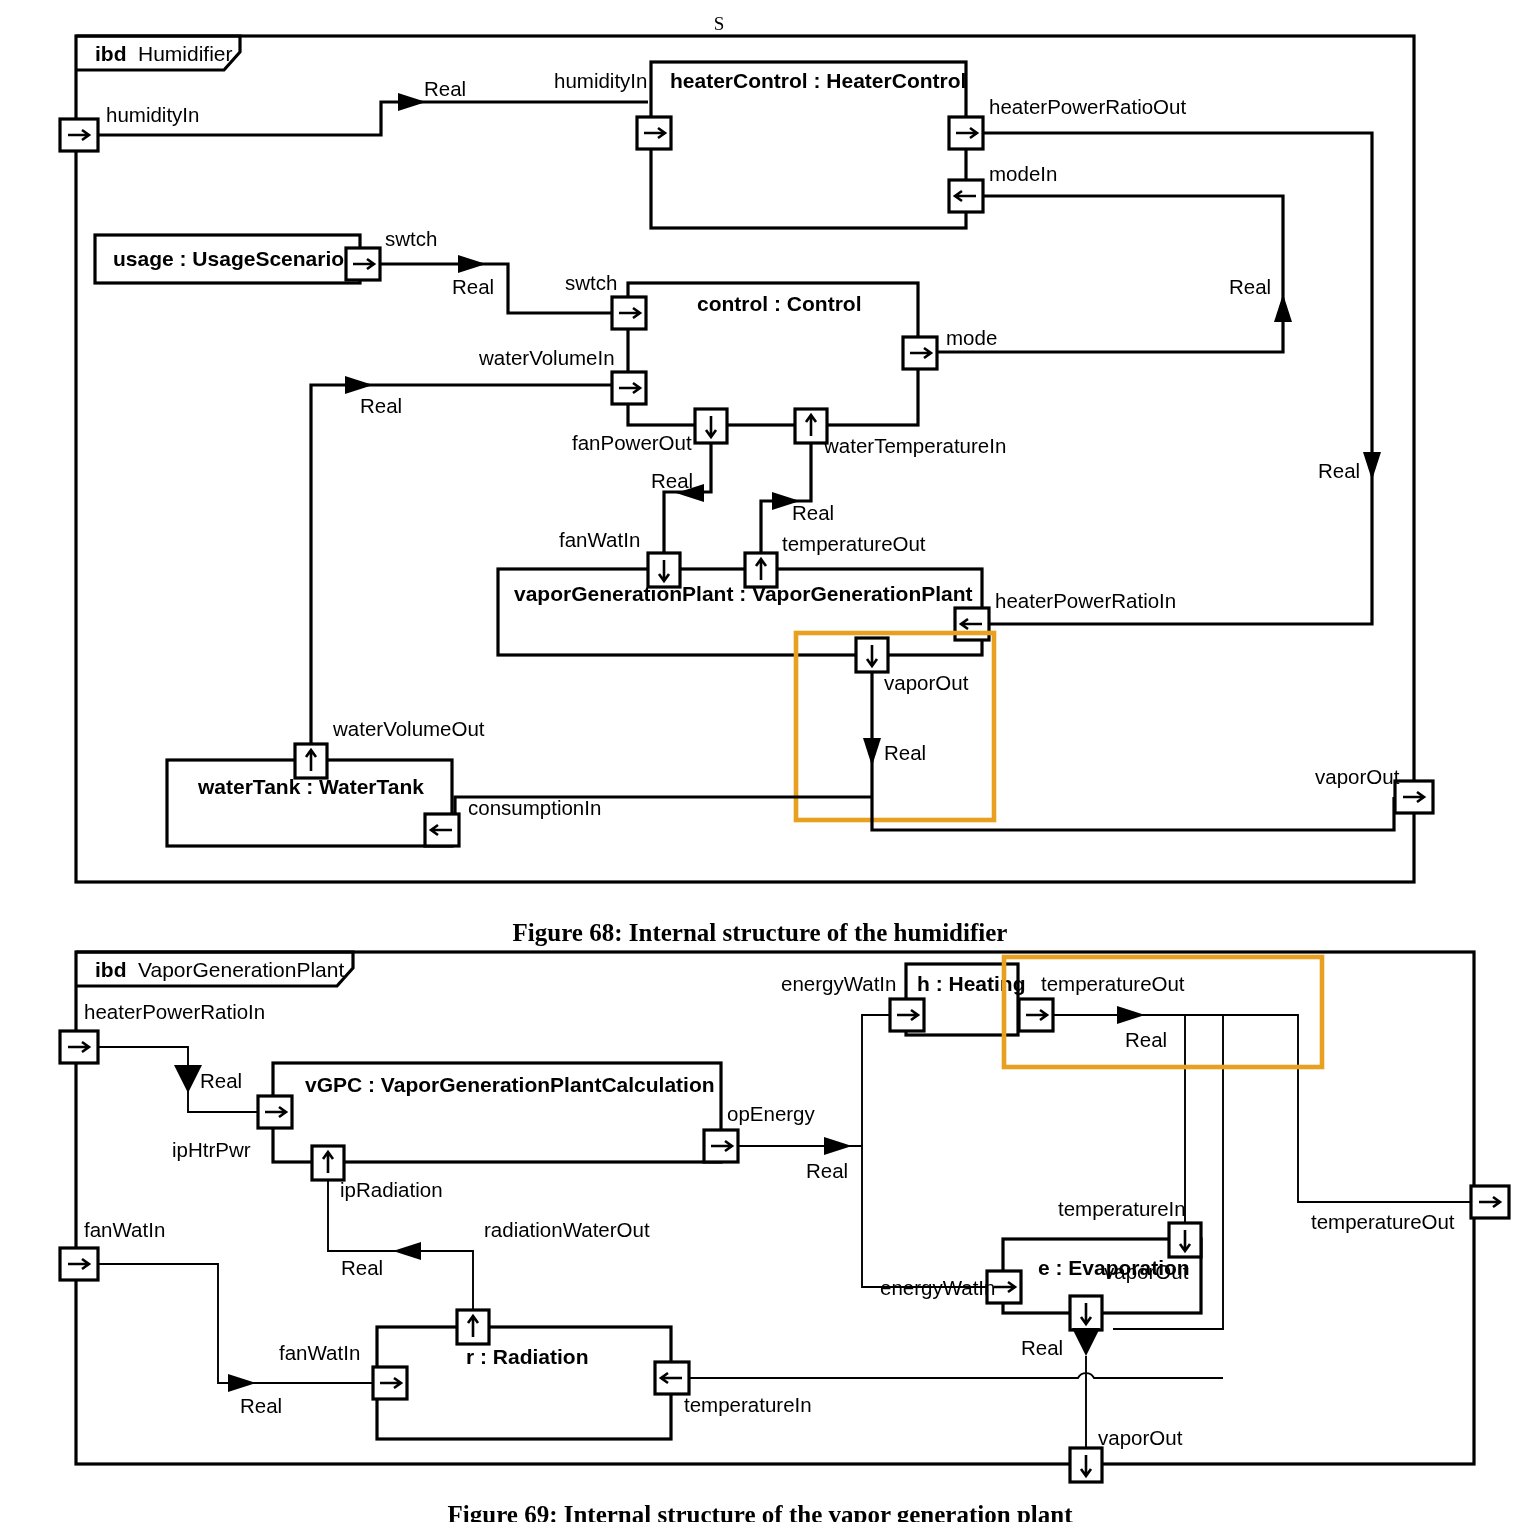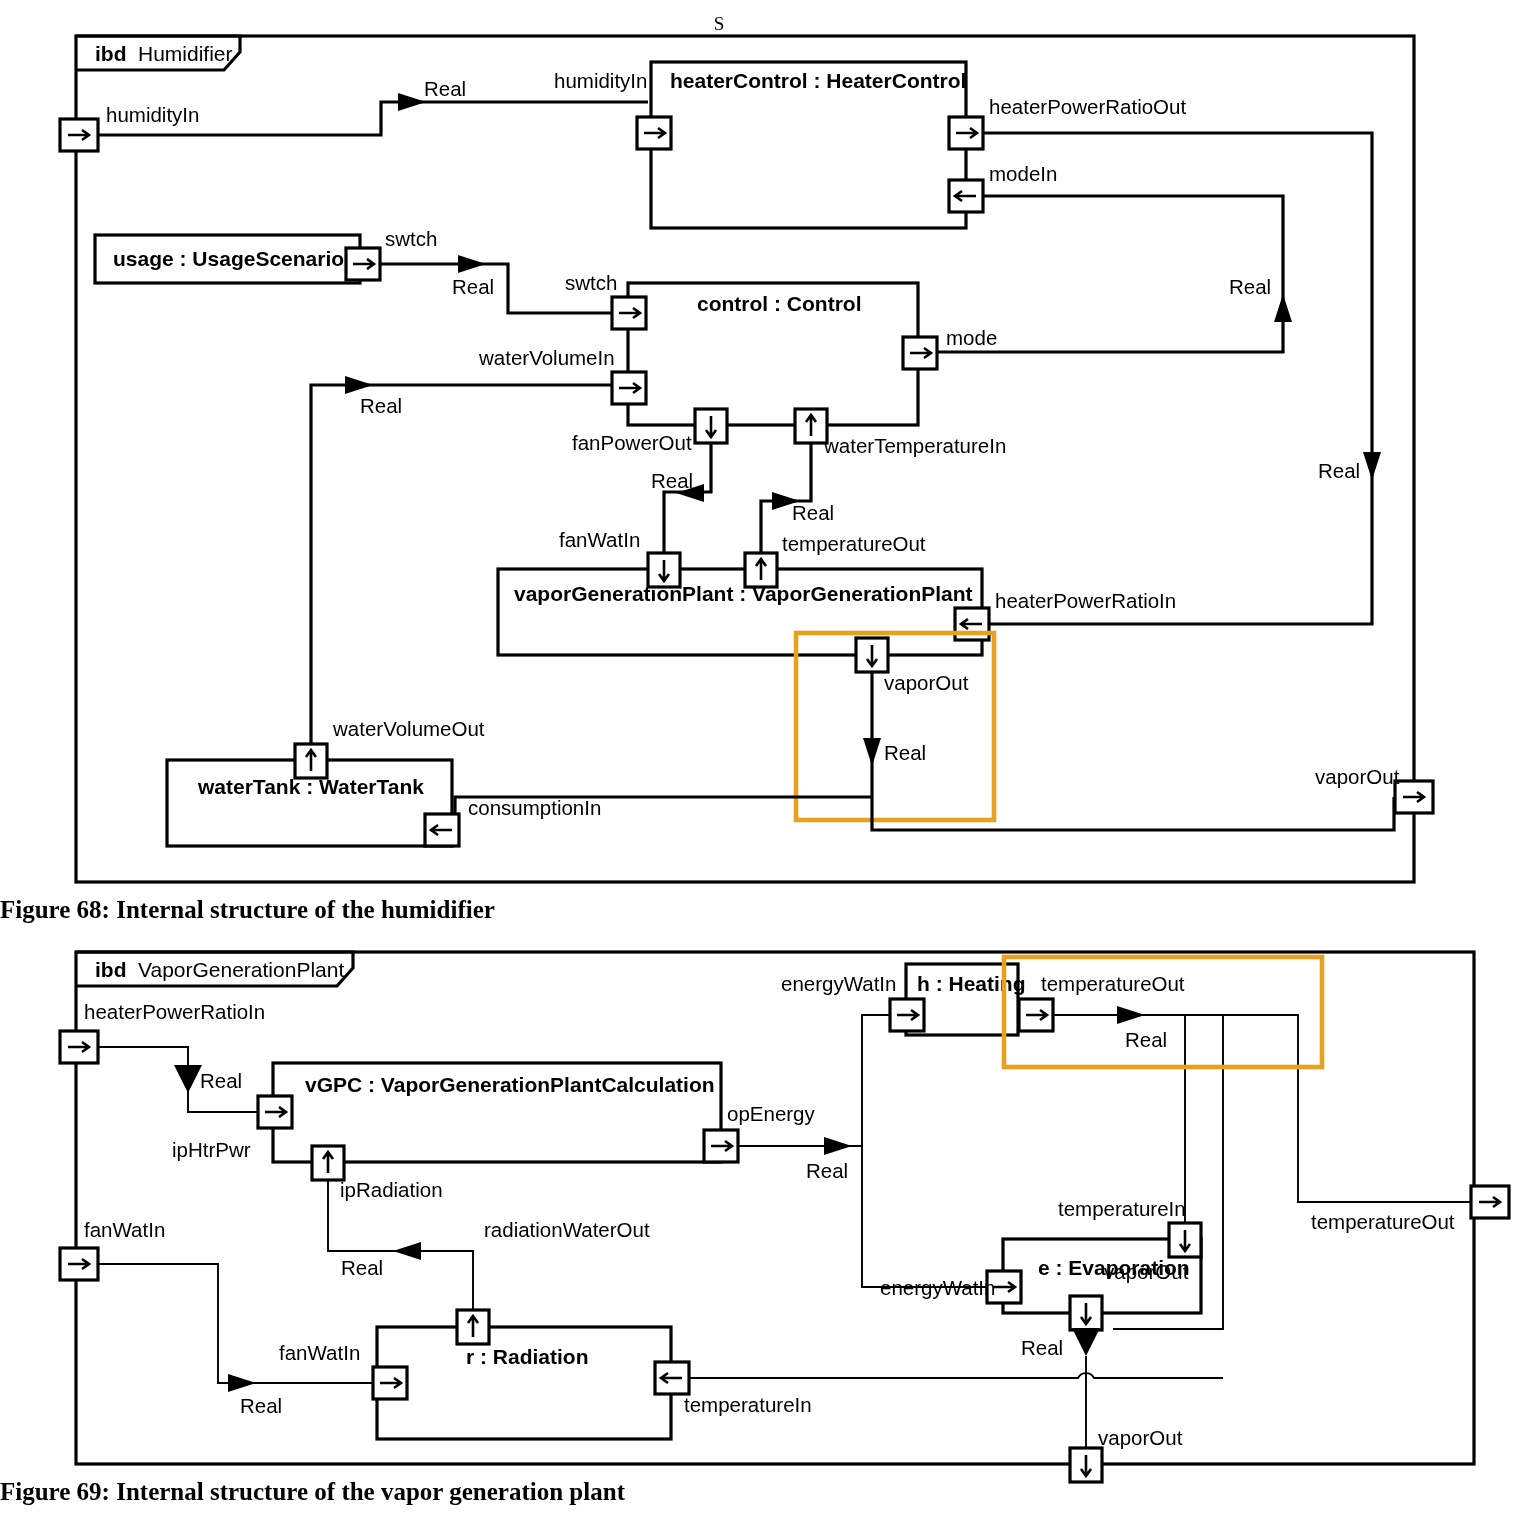--- a/index.html
+++ b/index.html
@@ -1,20 +1,20 @@
 <!DOCTYPE html>
 <html><head>
 <meta charset="utf-8">
 <style>
   html,body{margin:0;padding:0;background:#ffffff;}
   body{width:1520px;height:1522px;font-family:"Liberation Sans",sans-serif;}
   #page{position:relative;width:1520px;height:1522px;overflow:hidden;}
   svg{display:block;}
-  .cap{position:absolute;left:0;width:1520px;
-       font-family:"Liberation Serif",serif;font-weight:bold;font-size:25px;color:#000;}
+  .cap{position:absolute;left:0;width:1520px;text-align:center;
+       font-family:"Liberation Serif",serif;font-weight:bold;font-size:25px;color:#000;margin-top:23px;}
   #cap1{top:896px;}
   #cap2{top:1478px;}
   text{font-family:"Liberation Sans",sans-serif;fill:#000;}
   .lbl{font-size:20.5px;}
   .blk{font-size:21px;font-weight:bold;}
   .hdr{font-size:21px;}
   .hdrb{font-size:21px;font-weight:bold;}
   .smS{font-family:"Liberation Serif",serif;font-size:19px;}
   .ln{stroke:#000;fill:none;}
   .frame{stroke:#000;fill:none;stroke-width:3.2;}

